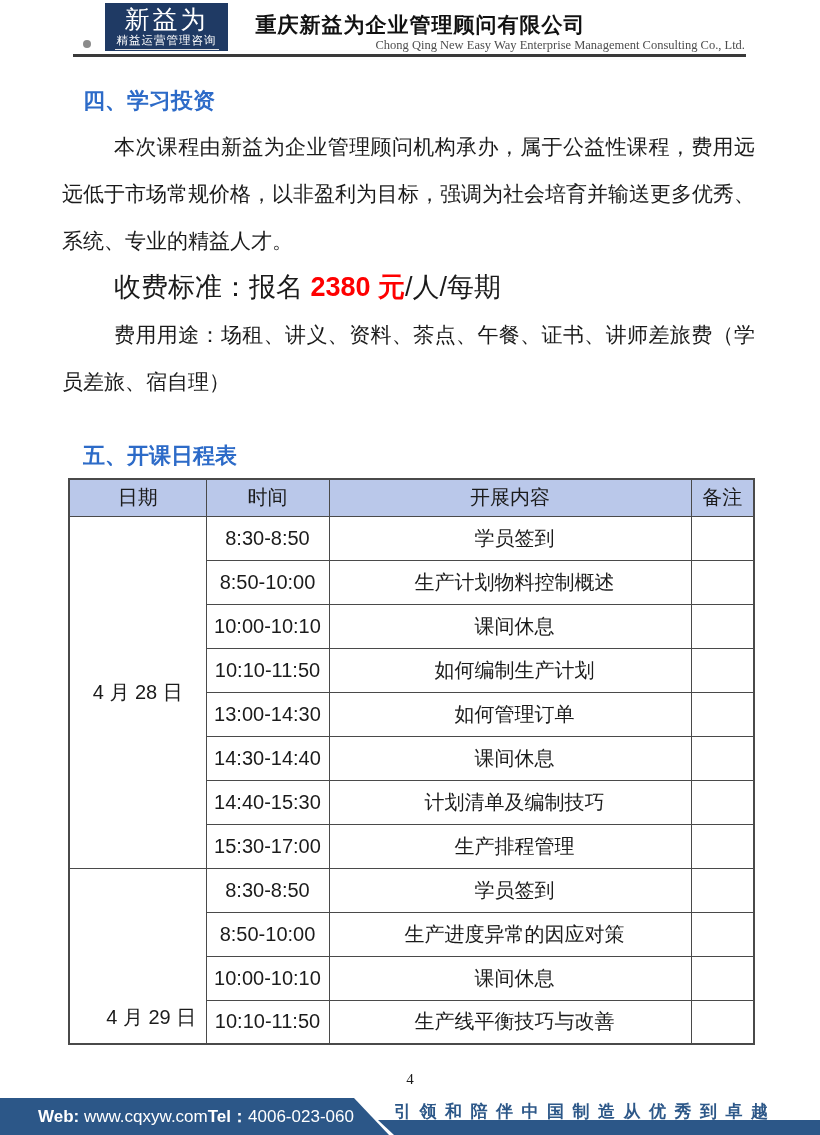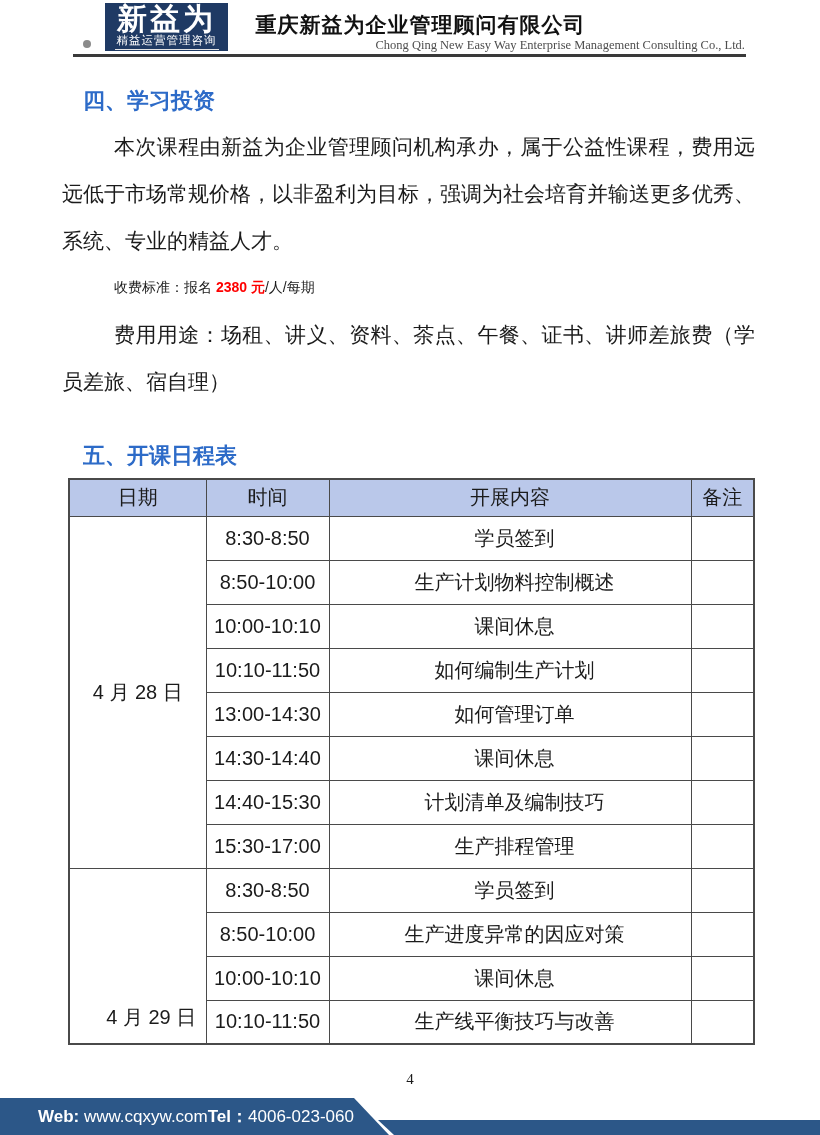--- a/index.html
+++ b/index.html
@@ -14,38 +14,38 @@
   *{box-sizing:border-box;}
   html,body{margin:0;padding:0;}
   body{font-family:"Liberation Sans",sans-serif;background:#fff;}
   .page{position:relative;width:820px;height:1135px;background:#fff;overflow:hidden;}
 
   
   .header{position:relative;height:57px;}
   .logo{position:absolute;left:105px;top:3px;width:123px;height:48px;
         background:var(--logo_navy);color:#fff;text-align:center;
         display:flex;flex-direction:column;justify-content:center;align-items:center;}
-  .logo-title{font-size:30px;font-weight:bold;letter-spacing:3px;line-height:28px;}
+  .logo-title{font-size:25px;font-weight:normal;letter-spacing:3px;line-height:28px;}
   .logo-sub{font-size:11.5px;letter-spacing:1px;line-height:13px;
             border-bottom:1px solid #e5e5e5;padding:0 2px 2px 2px;margin-top:1px;}
   .header-dot{position:absolute;left:83px;top:40px;width:8px;height:8px;border-radius:50%;background:#8b8b8b;}
   .company-cn{position:absolute;left:0;right:0;top:11px;text-align:center;
               font-size:21px;font-weight:bold;color:#111;letter-spacing:1px;padding-left:21px;}
   .company-en{position:absolute;right:75px;top:38px;font-family:"Liberation Serif",serif;
               font-size:12.5px;color:#4d4d4d;}
   .header-rule{position:absolute;left:73px;right:74px;top:54px;height:3px;background:#3a3a3a;}
 
   
   .main{margin:0 65px 0 62px;color:var(--text_dark);}
   h2.sec{color:var(--accent_blue);font-size:22px;font-weight:bold;
          margin:0 0 0 21px;line-height:26px;}
   #sec4-title{margin-top:31px;}
   #sec5-title{margin-top:38px;}
   .intro{font-size:21px;line-height:47px;text-align:justify;text-indent:52px;margin:9px 0 0 0;}
-  .fee-line{font-size:14px;line-height:47px;margin:0;padding-left:52px;}
+  .fee-line{font-size:27px;line-height:47px;margin:0;padding-left:52px;}
   .fee-price{color:var(--price_red);font-weight:bold;}
   .usage{font-size:21px;line-height:47px;text-align:justify;text-indent:52px;margin:0;}
 
   
   table.schedule{border-collapse:collapse;margin:9px 0 0 6px;width:685px;table-layout:fixed;
                  border:2px solid var(--table_border);font-size:20px;color:var(--text_dark);}
   .schedule th,.schedule td{border:1px solid var(--table_border);overflow:hidden;}
   .schedule th{background:var(--table_header_bg);height:37px;font-weight:normal;text-align:center;}
   .schedule td{height:44px;}
   .schedule col.c-date{width:137px;}
@@ -178,15 +178,16 @@
   </div>
 
   <div class="page-number">4</div>
 
   <div class="footer">
     <svg width="820" height="37" viewBox="0 0 820 37">
       <polygon points="0,0 354,0 389,37 0,37"></polygon>
       <polygon points="378,22 820,22 820,37 394,37"></polygon>
     </svg>
     <div class="footer-contact"><b>Web:</b><span> www.cqxyw.com</span><b>Tel：</b><span>4006-023-060</span></div>
+    <div class="footer-slogan">引领和陪伴中国制造从优秀到卓越</div>
   </div>
 
 </div>
 
 </body></html>

